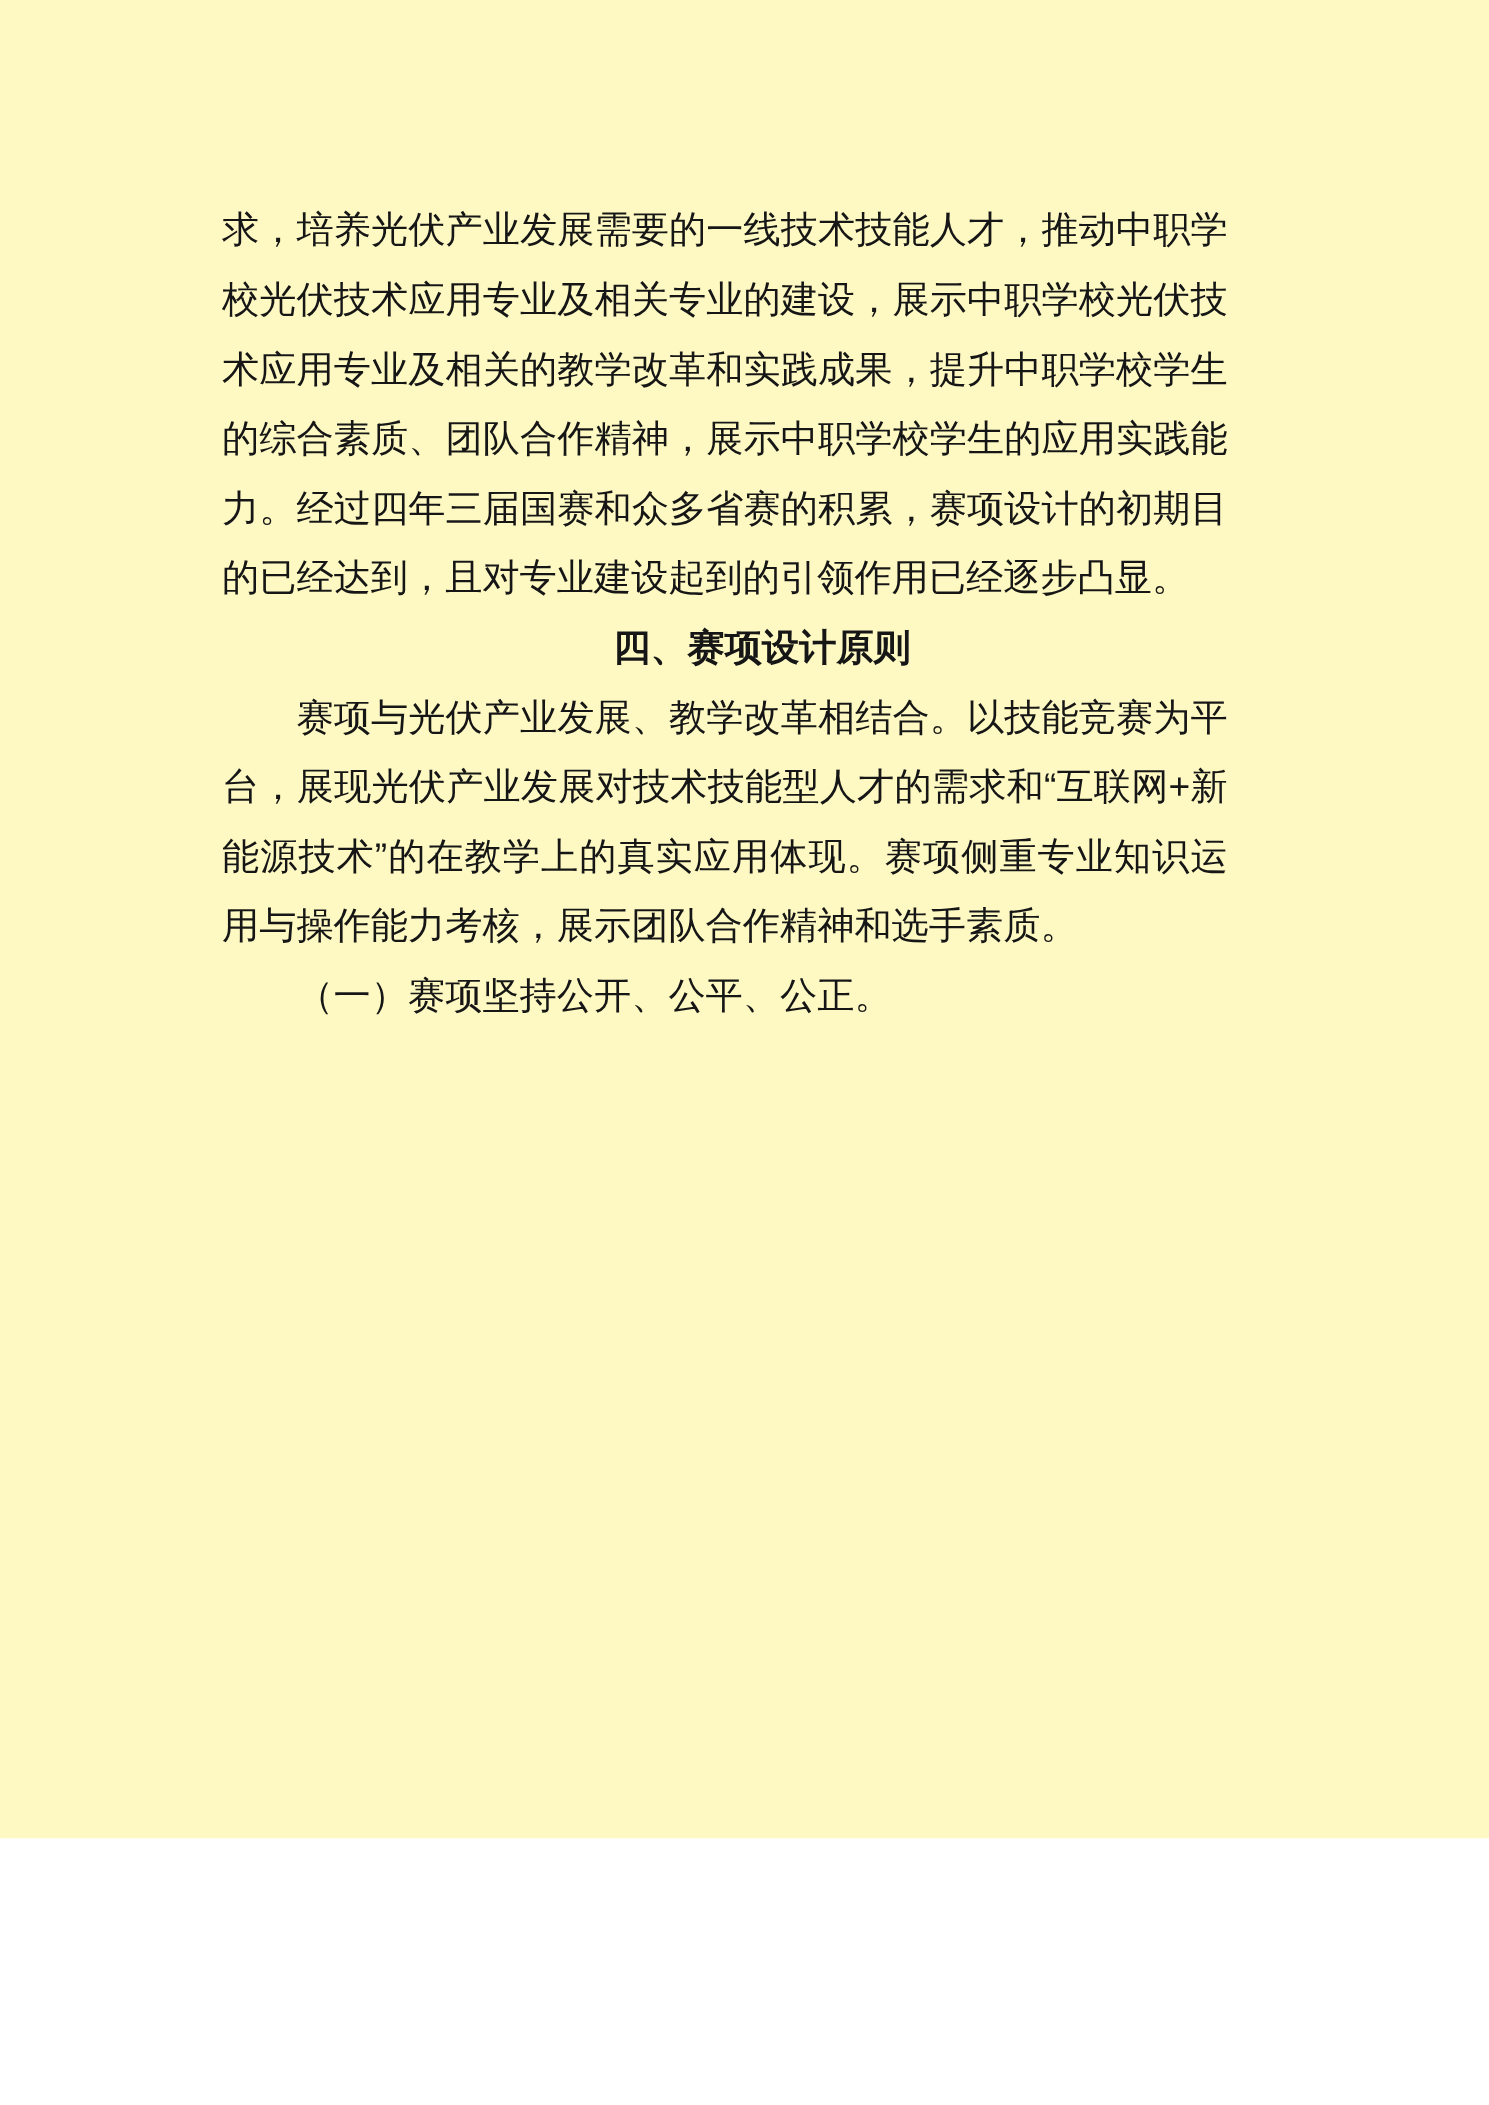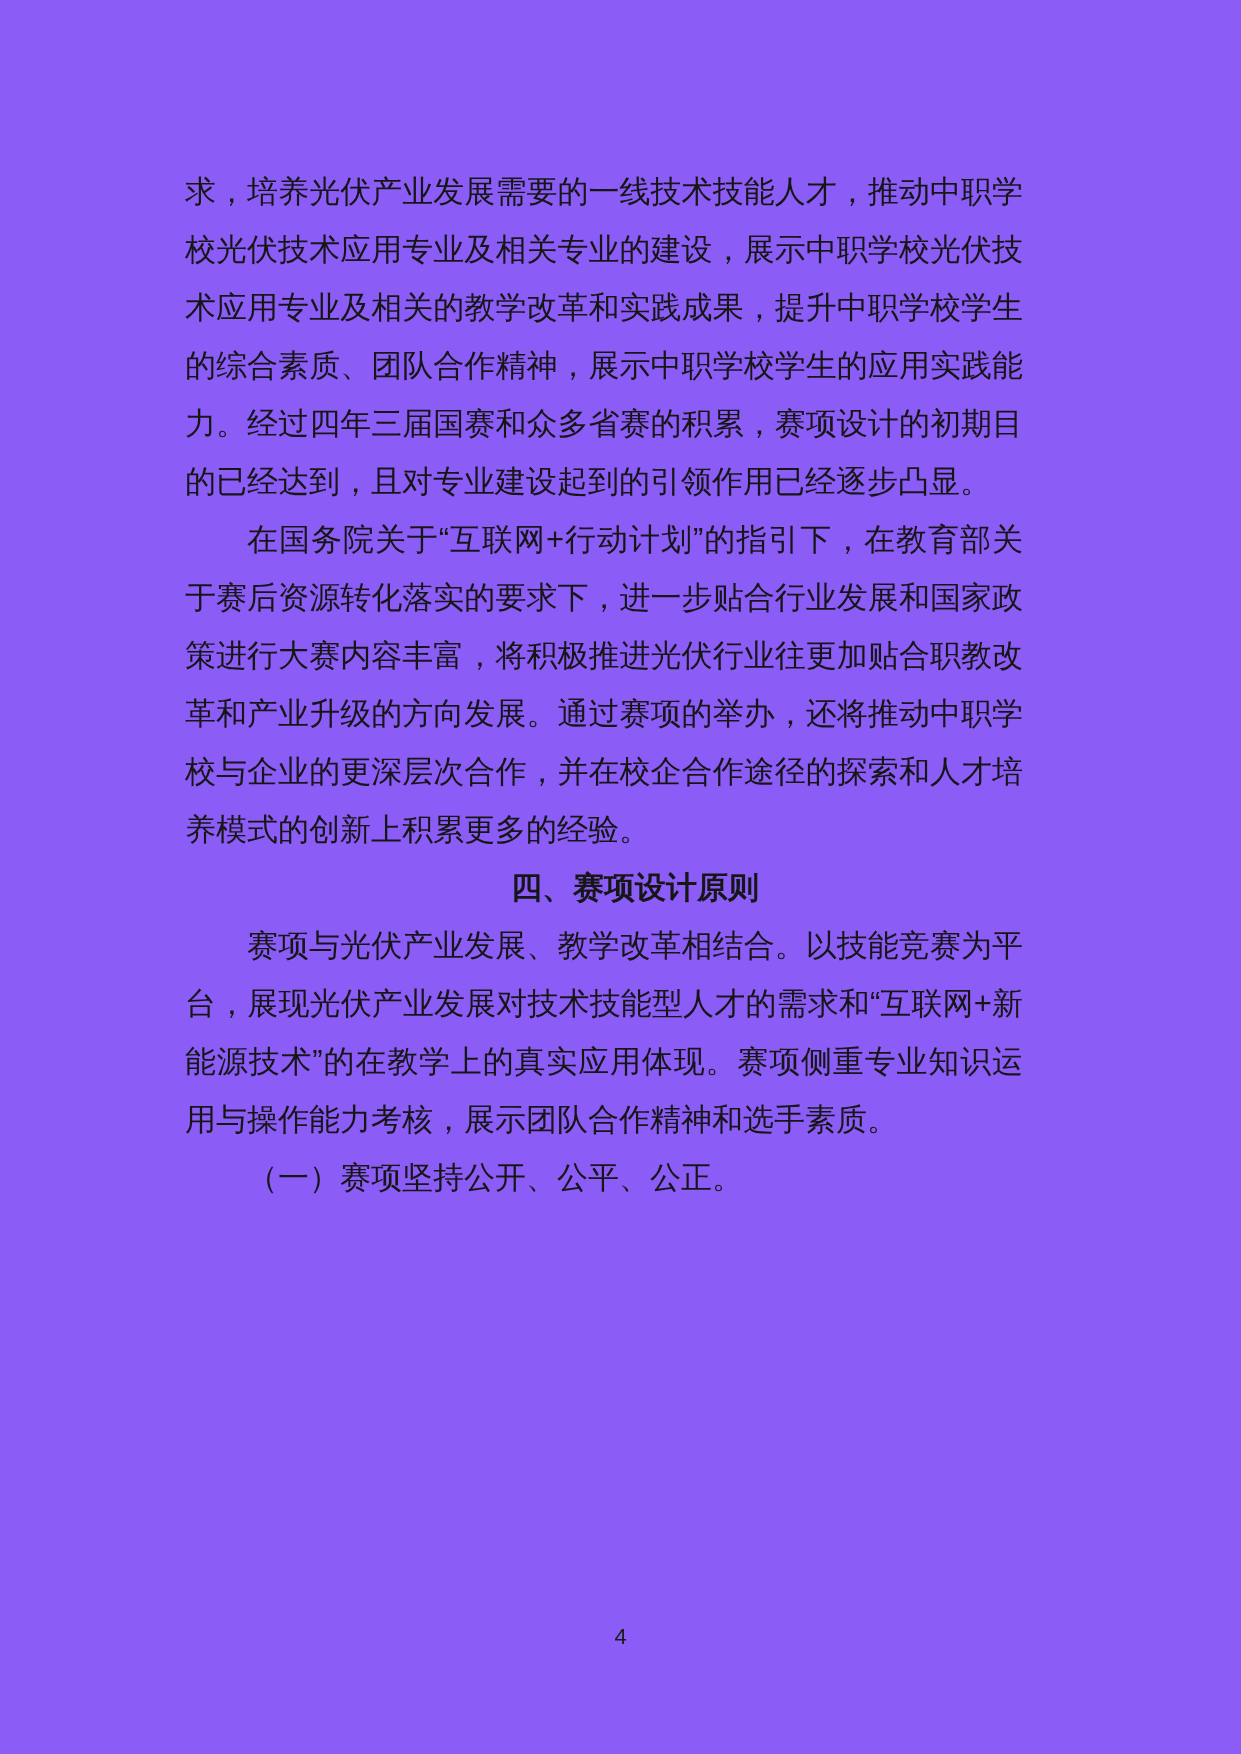--- a/index.html
+++ b/index.html
@@ -3,22 +3,22 @@
 <meta charset="utf-8">
 <style>
   html, body {
     margin: 0;
     padding: 0;
     background: #ffffff;
   }
   .page {
     position: relative;
     width: 1241px;
-    height: 1754px;
-    background: #8b5cf6;
+    height: 1532px;
+    background: #fef9c3;
     overflow: hidden;
     font-family: "Liberation Sans", "DejaVu Sans", sans-serif;
     color: #161616;
   }
   .content {
     position: absolute;
     left: 185px;
     top: 163px;
     width: 838px;
     font-size: 31px;
@@ -55,21 +55,20 @@
     line-height: 26px;
     color: #1c1c1c;
   }
 </style>
 </head>
 <body>
 
 <div class="page">
   <div class="content">
     <p class="para-cont">求，培养光伏产业发展需要的一线技术技能人才，推动中职学校光伏技术应用专业及相关专业的建设，展示中职学校光伏技术应用专业及相关的教学改革和实践成果，提升中职学校学生的综合素质、团队合作精神，展示中职学校学生的应用实践能力。经过四年三届国赛和众多省赛的积累，赛项设计的初期目的已经达到，且对专业建设起到的引领作用已经逐步凸显。</p>
-    <p class="para-indent">在国务院关于“互联网+行动计划”的指引下，在教育部关于赛后资源转化落实的要求下，进一步贴合行业发展和国家政策进行大赛内容丰富，将积极推进光伏行业往更加贴合职教改革和产业升级的方向发展。通过赛项的举办，还将推动中职学校与企业的更深层次合作，并在校企合作途径的探索和人才培养模式的创新上积累更多的经验。</p>
     <h2 class="section-heading">四、赛项设计原则</h2>
     <p class="para-indent">赛项与光伏产业发展、教学改革相结合。以技能竞赛为平台，展现光伏产业发展对技术技能型人才的需求和“互联网+新能源技术”的在教学上的真实应用体现。赛项侧重专业知识运用与操作能力考核，展示团队合作精神和选手素质。</p>
     <p class="para-indent">（一）赛项坚持公开、公平、公正。</p>
   </div>
   <div class="footer">
     <span>4</span>
   </div>
 </div>
 
 </body></html>

